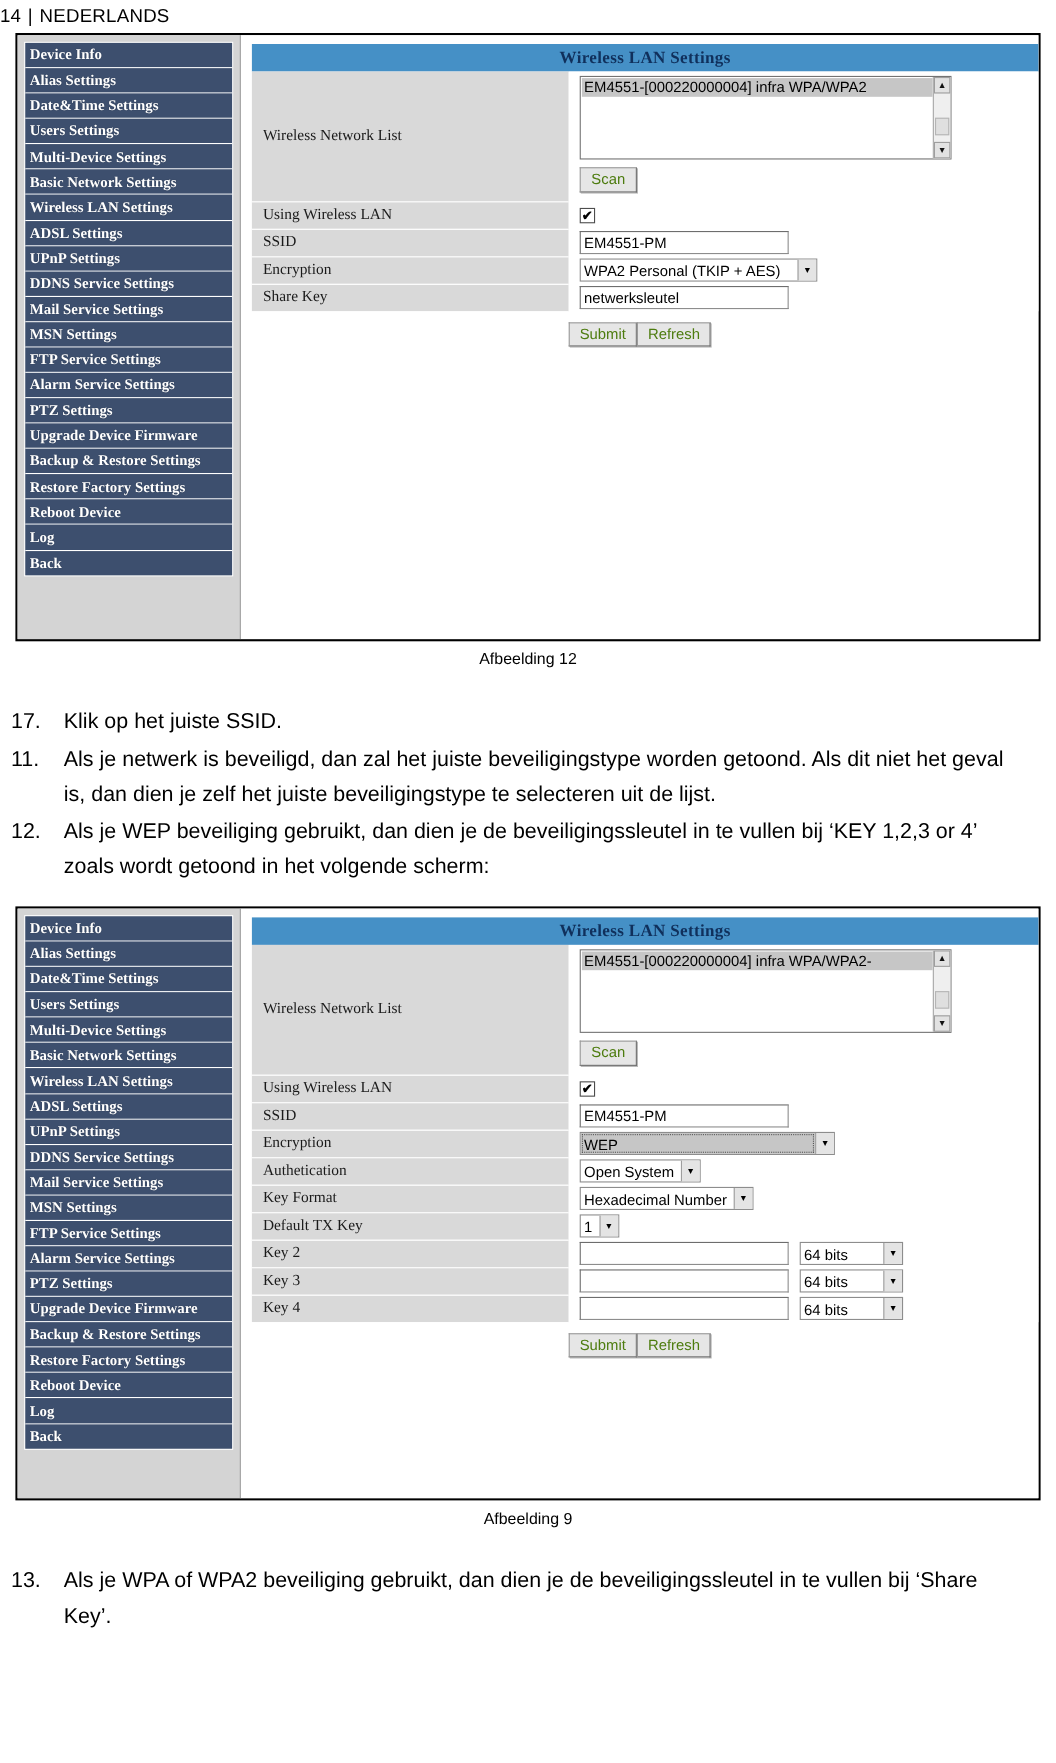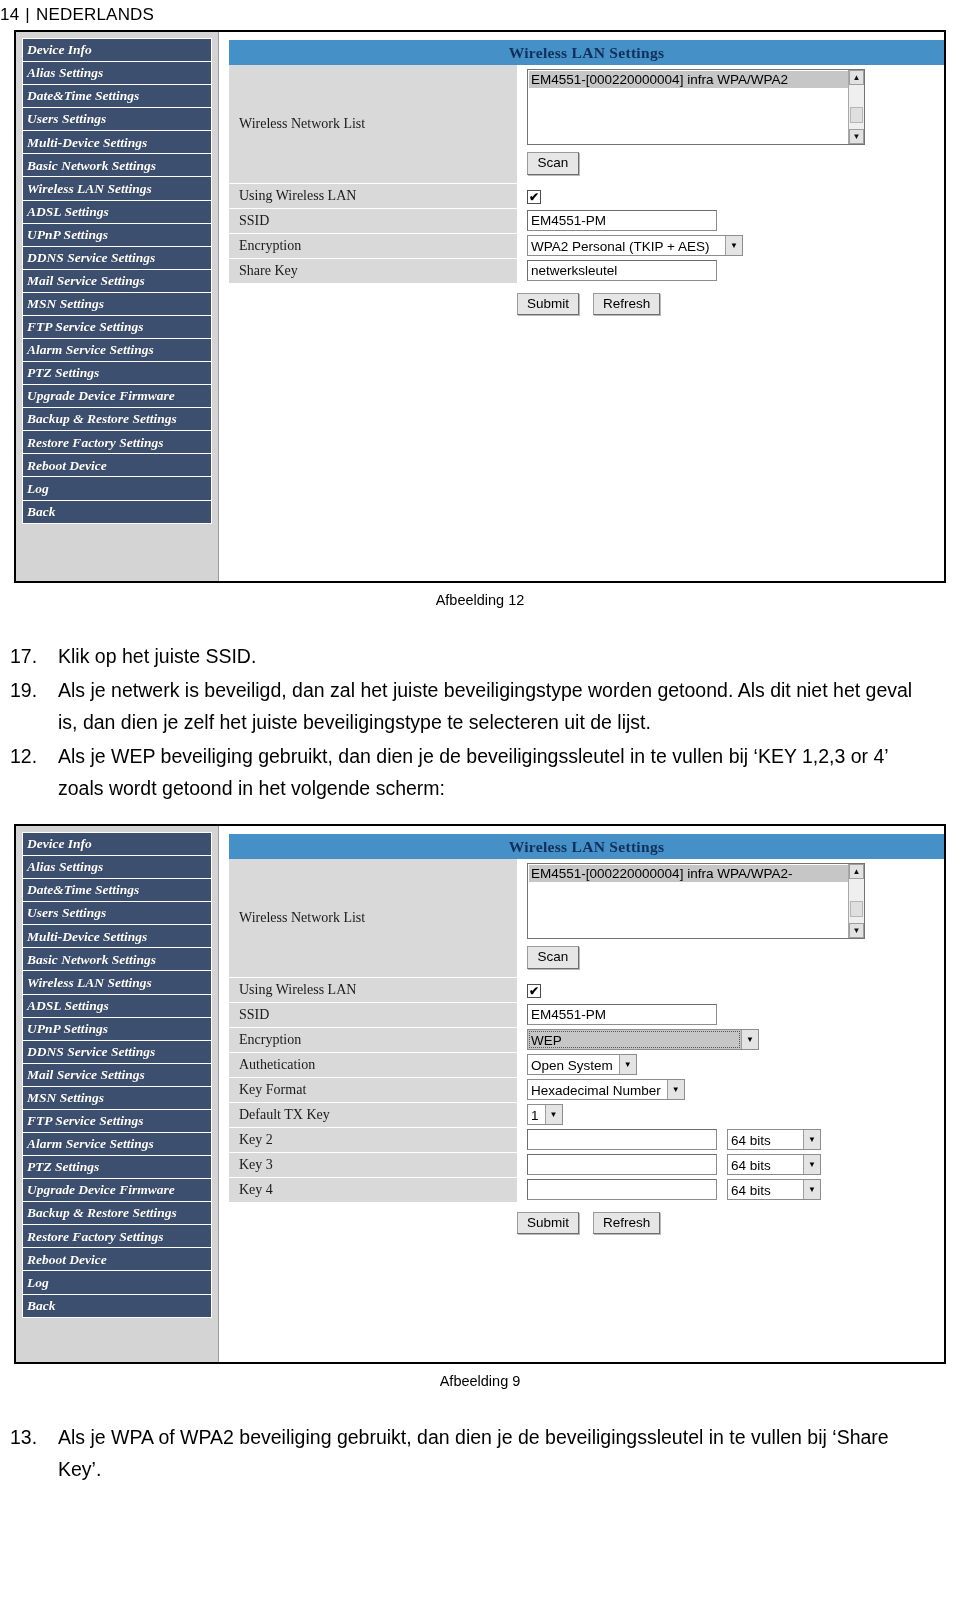--- a/index.html
+++ b/index.html
@@ -52,21 +52,20 @@
     color: #ffffff;
     font-family: "Liberation Serif", serif;
     font-weight: bold;
     font-size: 13.5px;
     line-height: 1;
     padding: 4.2px 4px 4.4px 4px;
     border-bottom: 1.6px solid #ffffff;
     white-space: nowrap;
     overflow: hidden;
     text-shadow: 0 0 1px rgba(0,0,0,.35);
-    font-style: italic;
   }
   .nav-item:last-child { border-bottom: none; }
 
   
   .panel {
     flex: 1 1 auto;
     background: #ffffff;
     padding: 8px 0 0 10px;
     position: relative;
   }
@@ -142,21 +141,21 @@
     display: inline-block;
     min-width: 52px;
     padding: 2px 9px 3px 9px;
     background: #e6e6e6;
     border: 1px solid #9b9b9b;
     border-right-color: #6e6e6e;
     border-bottom-color: #6e6e6e;
     box-shadow: 1px 1px 0 #b9b9b9;
     font-family: "Liberation Sans", sans-serif;
     font-size: 13.5px;
-    color: #000000;
+    color: #4d7c0f;
     text-align: center;
     line-height: 1.15;
   }
 
   .checkbox {
     width: 14px; height: 14px;
     border: 1px solid #4d4d4d;
     background: #fff;
     display: inline-flex;
     align-items: center; justify-content: center;
@@ -203,21 +202,21 @@
   }
   .select.selected .sv { background: #c6c6c6; outline: 1px dotted #555; outline-offset: -2px; }
   .select.w-enc { width: 216px; }
   .select.w-enc .sv { flex: 1 1 auto; }
   .select.w-wep { width: 232px; }
   .select.w-wep .sv { flex: 1 1 auto; }
   .select.w-bits { width: 94px; }
   .select.w-bits .sv { flex: 1 1 auto; }
 
   .row-inline { display: flex; align-items: center; gap: 10px; }
-  .btnrow { padding: 9px 0 0 10px; display: flex; gap: 14px; }
+  .btnrow { padding: 9px 0 0 10px; display: flex; }
 
   
   .caption {
     text-align: center;
     font-size: 14.5px;
     margin: 9px 0 0 0;
   }
   .steps {
     margin: 32px 0 0 0;
     padding: 0 30px 0 10px;
@@ -336,21 +335,21 @@
 </div>
 
 <div class="caption">Afbeelding 12</div>
 
 <div class="steps">
   <div class="step">
     <span class="num">17.</span>
     <span class="txt">Klik op het juiste SSID.</span>
   </div>
   <div class="step">
-    <span class="num">19.</span>
+    <span class="num">11.</span>
     <span class="txt">Als je netwerk is beveiligd, dan zal het juiste beveiligingstype worden getoond. Als dit niet het geval is, dan dien je zelf het juiste beveiligingstype te selecteren uit de lijst.</span>
   </div>
   <div class="step">
     <span class="num">12.</span>
     <span class="txt">Als je WEP beveiliging gebruikt, dan dien je de beveiligingssleutel in te vullen bij ‘KEY 1,2,3 or 4’ zoals wordt getoond in het volgende scherm:</span>
   </div>
 </div>
 
 <div class="spacer-18"></div>
 

